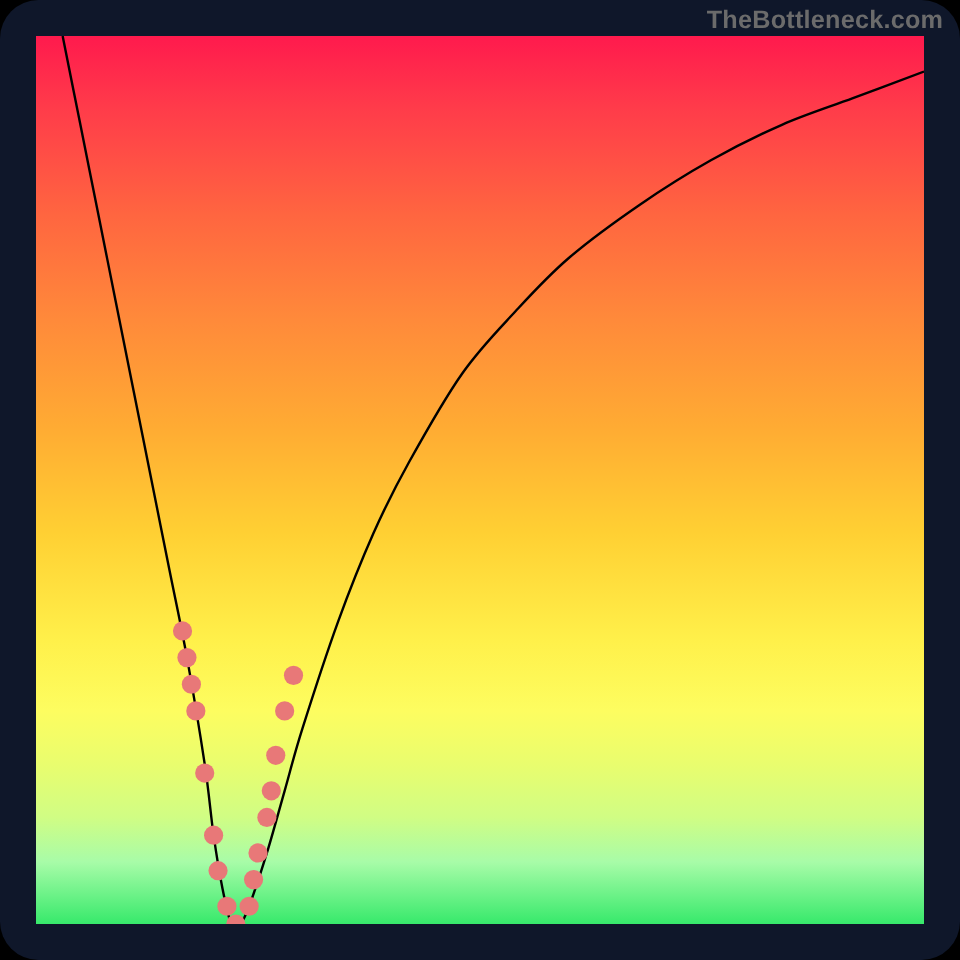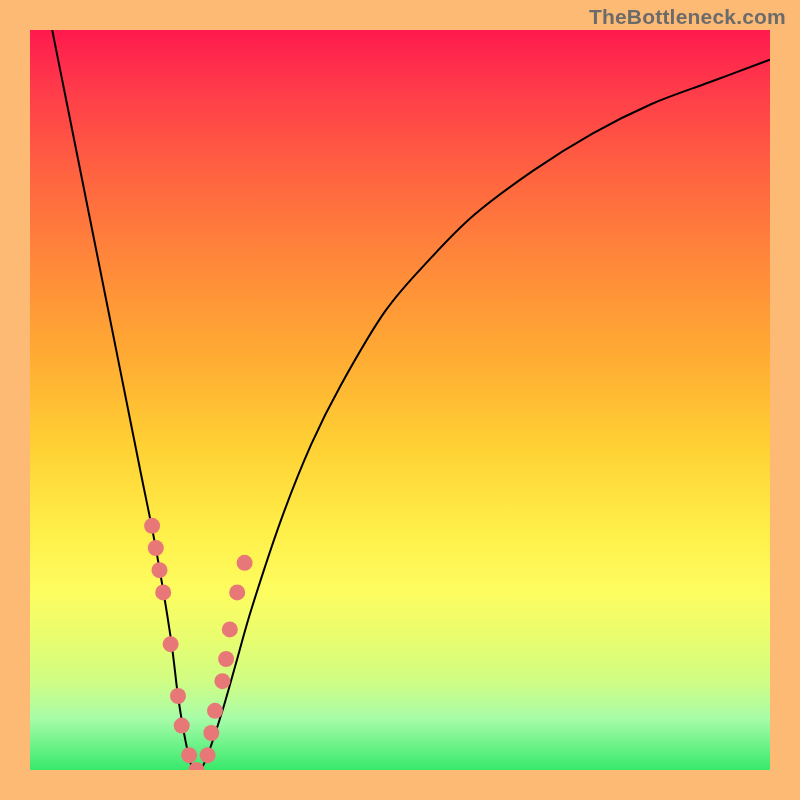--- a/index.html
+++ b/index.html
@@ -9,21 +9,22 @@
     height: 800px;
     background: #000;
     overflow: hidden;
   }
   .frame {
     position: absolute;
     left: 0;
     top: 0;
     width: 800px;
     height: 800px;
-    background: #fdba74;
+    background: #0f172a;
+    border-radius: 32px;
   }
   .plot-area {
     position: absolute;
     left: 30px;
     top: 30px;
     width: 740px;
     height: 740px;
     background: linear-gradient(to bottom,
       #ff1a4d 0%,
       #ff3b4a 8%,

